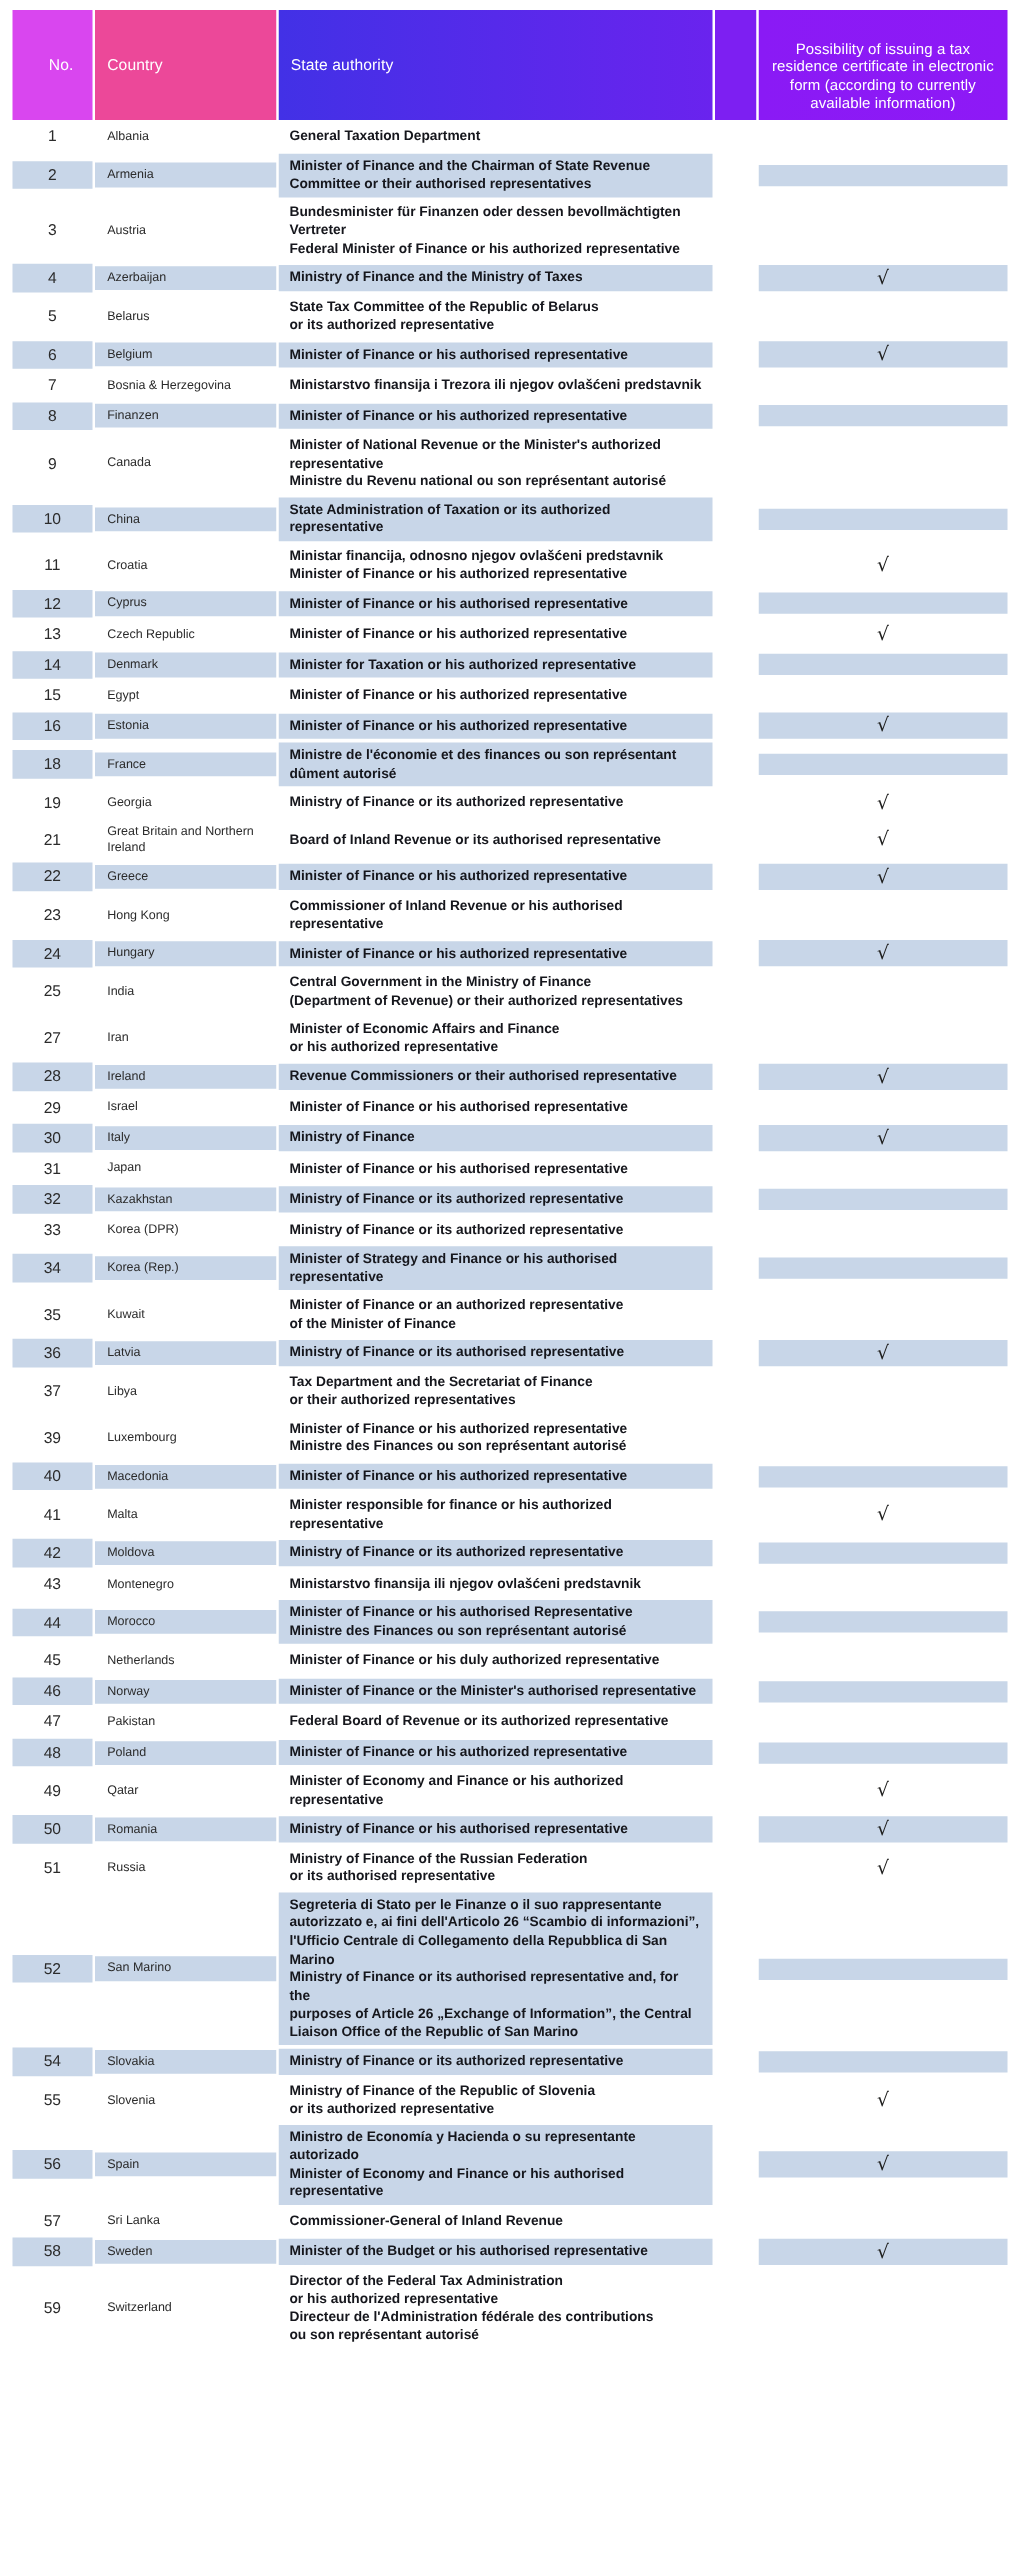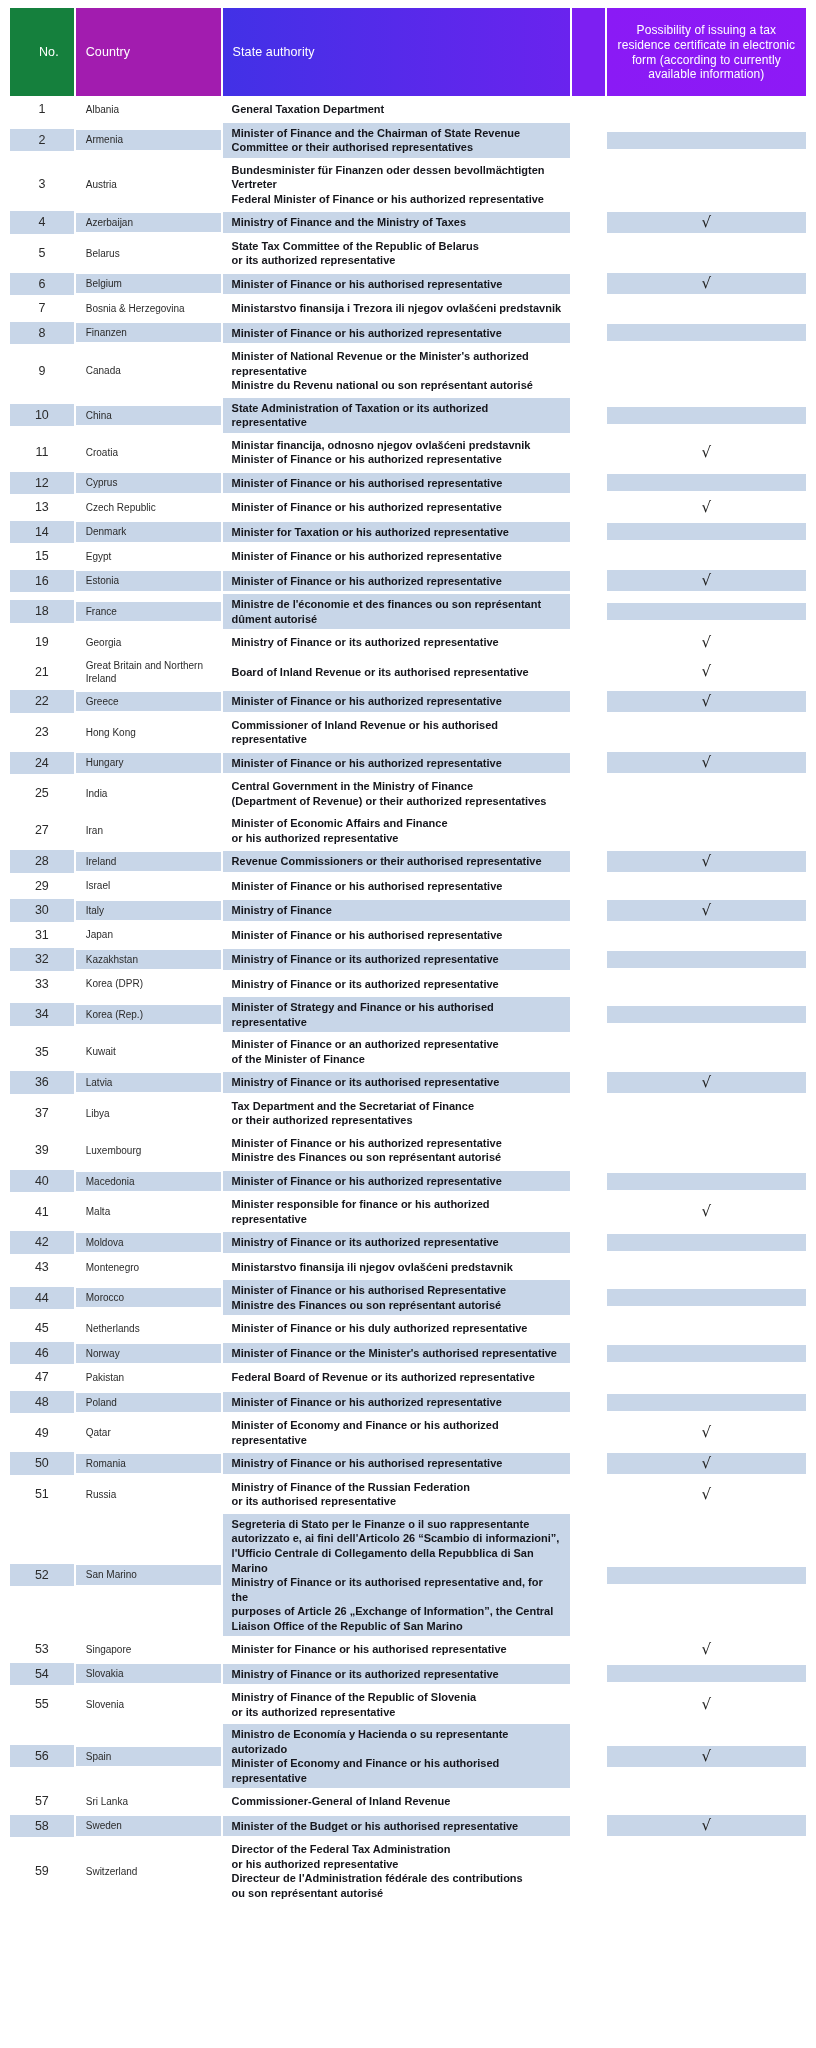--- a/index.html
+++ b/index.html
@@ -48,27 +48,27 @@
     height: 88px;
     box-sizing: border-box;
     display: flex;
     align-items: center;
     color: #ffffff;
     font-size: 12.5px;
     font-weight: 400;
     letter-spacing: 0.1px;
     padding: 6px 10px;
   }
-  .hd-no      { background: #15803d; justify-content: center; padding-left: 24px; }
-  .hd-country { background: #a21caf; }
+  .hd-no      { background: #d946ef; justify-content: center; padding-left: 24px; }
+  .hd-country { background: #ec4899; }
   .hd-auth    { background: linear-gradient(90deg, #4231e6 0%, #6a23ee 100%); text-align: center; }
   .hd-gap     { background: #7d1ff2; }
   .hd-poss {
     background: linear-gradient(90deg, #8a1af5 0%, #8e19f6 100%);
-    align-items: center;
+    align-items: flex-end;
     font-size: 12px;
     line-height: 1.22;
     padding-top: 7px;
   }
 
   
   tbody td {
     padding: 0;
     margin: 0;
     border: 0;
@@ -1022,39 +1022,20 @@
 purposes of Article 26 „Exchange of Information”, the Central
 Liaison Office of the Republic of San Marino</div>
           </td>
           <td>
             <div class="cell cell-gap"></div>
           </td>
           <td>
             <div class="cell cell-poss"></div>
           </td>
         </tr>
-        <tr class="odd">
-          <td>
-            <div class="cell cell-no">53</div>
-          </td>
-          <td>
-            <div class="cell cell-country">Singapore</div>
-          </td>
-          <td>
-            <div class="cell cell-auth">Minister for Finance or his authorised representative</div>
-          </td>
-          <td>
-            <div class="cell cell-gap"></div>
-          </td>
-          <td>
-            <div class="cell cell-poss">
-              <span class="check">√</span>
-            </div>
-          </td>
-        </tr>
         <tr class="even">
           <td>
             <div class="cell cell-no">54</div>
           </td>
           <td>
             <div class="cell cell-country">Slovakia</div>
           </td>
           <td>
             <div class="cell cell-auth">Ministry of Finance or its authorized representative</div>
           </td>

